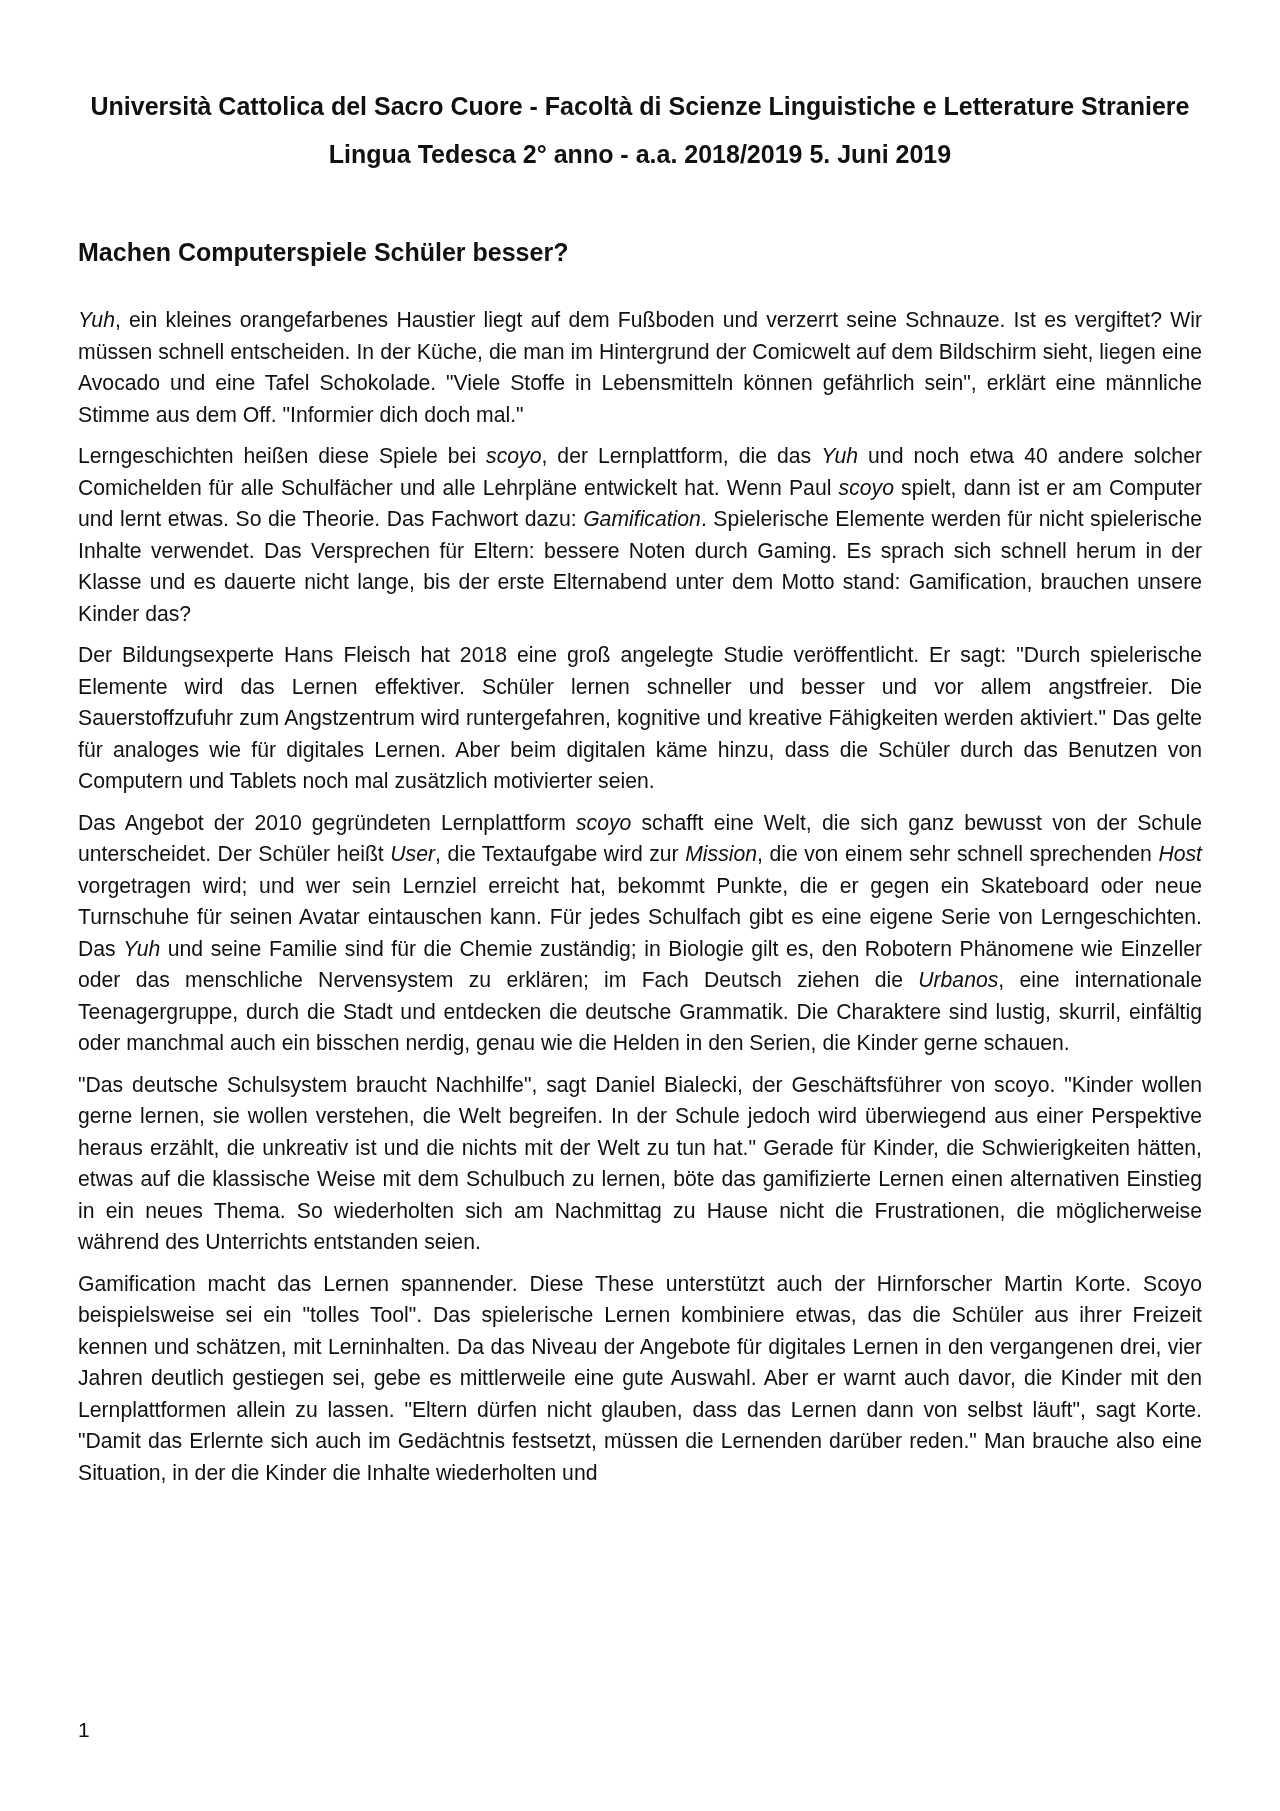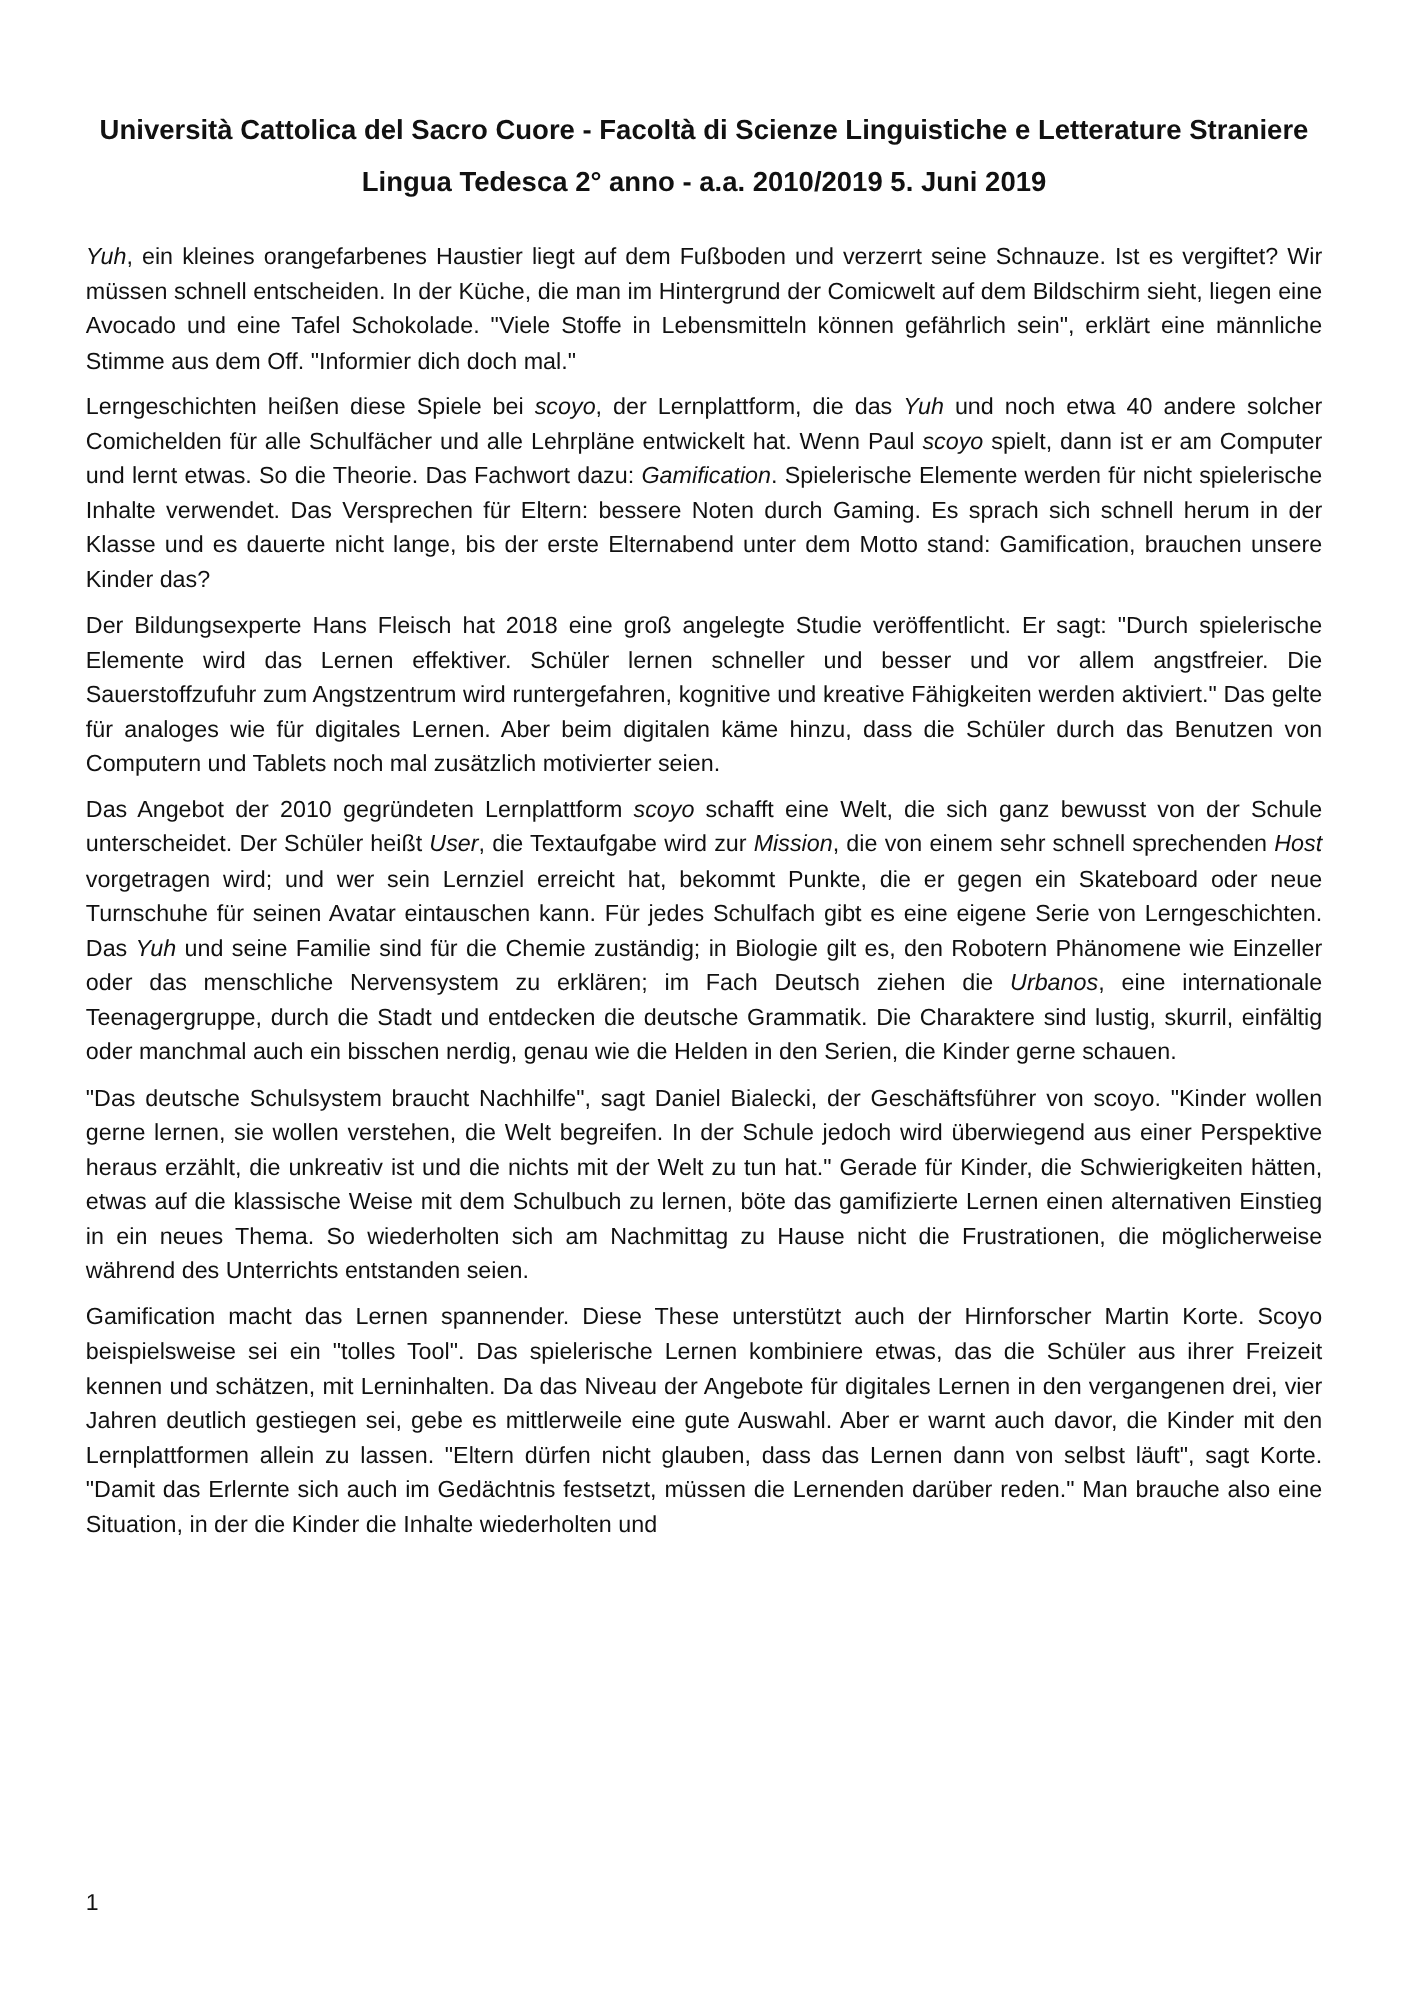--- a/index.html
+++ b/index.html
@@ -1,33 +1,34 @@
 <!DOCTYPE html>
 <html><head>
   <meta charset="utf-8">
   <style>
     html, body { margin: 0; padding: 0; background: #ffffff; }
     body { width: 1280px; height: 1811px; position: relative; overflow: hidden;
       font-family: "Liberation Sans", sans-serif; color: #111; }
-    .page { position: absolute; left: 78px; top: 100px; width: 1124px; }
+    .page { position: absolute; left: 78px; top: 88px; width: 1124px; }
     .hdr { text-align: center; font-weight: bold; font-size: 25px; line-height: 36px; margin: 0; }
     .hdr1 { margin-top: 0; }
     .hdr2 { margin-top: 12px; }
     .hdr3 { margin-top: 36px; }
     .title { font-weight: bold; font-size: 25px; margin: 62px 0 0 0; line-height: 36px; }
     .body { margin-top: 34px; }
     .p { font-size: 21.2px; line-height: 31.5px; text-align: justify; margin: 0 0 10px 0; }
     .pagenum { position: absolute; left: 78px; top: 1718px; font-size: 21px; }
   </style>
 </head>
 <body>
 
 <div class="page">
   <p class="hdr hdr1">Università Cattolica del Sacro Cuore - Facoltà di Scienze Linguistiche e Letterature Straniere</p>
-  <p class="hdr hdr2">Lingua Tedesca 2° anno - a.a. 2010/2019   5. Juni 2019</p>
+  <p class="hdr hdr2">Lingua Tedesca 2° anno - a.a. 2018/2019   5. Juni 2019</p>
+  <p class="title">Machen Computerspiele Schüler besser?</p>
   <div class="body" id="article-body">
       <p class="p"><em>Yuh</em><span>, ein kleines orangefarbenes Haustier liegt auf dem Fußboden und verzerrt seine Schnauze. Ist es vergiftet? Wir müssen schnell entscheiden. In der Küche, die man im Hintergrund der Comicwelt auf dem Bildschirm sieht, liegen eine Avocado und eine Tafel Schokolade. "Viele Stoffe in Lebensmitteln können gefährlich sein", erklärt eine männliche Stimme aus dem Off. "Informier dich doch mal."</span></p>
       <p class="p"><span>Lerngeschichten heißen diese Spiele bei </span><em>scoyo</em><span>, der Lernplattform, die das </span><em>Yuh</em><span> und noch etwa 40 andere solcher Comichelden für alle Schulfächer und alle Lehrpläne entwickelt hat. Wenn Paul </span><em>scoyo</em><span> spielt, dann ist er am Computer und lernt etwas. So die Theorie. Das Fachwort dazu: </span><em>Gamification</em><span>. Spielerische Elemente werden für nicht spielerische Inhalte verwendet. Das Versprechen für Eltern: bessere Noten durch Gaming. Es sprach sich schnell herum in der Klasse und es dauerte nicht lange, bis der erste Elternabend unter dem Motto stand: Gamification, brauchen unsere Kinder das?</span></p>
       <p class="p"><span>Der Bildungsexperte Hans Fleisch hat 2018 eine groß angelegte Studie veröffentlicht. Er sagt: "Durch spielerische Elemente wird das Lernen effektiver. Schüler lernen schneller und besser und vor allem angstfreier. Die Sauerstoffzufuhr zum Angstzentrum wird runtergefahren, kognitive und kreative Fähigkeiten werden aktiviert." Das gelte für analoges wie für digitales Lernen. Aber beim digitalen käme hinzu, dass die Schüler durch das Benutzen von Computern und Tablets noch mal zusätzlich motivierter seien.</span></p>
       <p class="p"><span>Das Angebot der 2010 gegründeten Lernplattform </span><em>scoyo</em><span> schafft eine Welt, die sich ganz bewusst von der Schule unterscheidet. Der Schüler heißt </span><em>User</em><span>, die Textaufgabe wird zur </span><em>Mission</em><span>, die von einem sehr schnell sprechenden </span><em>Host</em><span> vorgetragen wird; und wer sein Lernziel erreicht hat, bekommt Punkte, die er gegen ein Skateboard oder neue Turnschuhe für seinen Avatar eintauschen kann. Für jedes Schulfach gibt es eine eigene Serie von Lerngeschichten. Das </span><em>Yuh</em><span> und seine Familie sind für die Chemie zuständig; in Biologie gilt es, den Robotern Phänomene wie Einzeller oder das menschliche Nervensystem zu erklären; im Fach Deutsch ziehen die </span><em>Urbanos</em><span>, eine internationale Teenagergruppe, durch die Stadt und entdecken die deutsche Grammatik. Die Charaktere sind lustig, skurril, einfältig oder manchmal auch ein bisschen nerdig, genau wie die Helden in den Serien, die Kinder gerne schauen.</span></p>
       <p class="p"><span>"Das deutsche Schulsystem braucht Nachhilfe", sagt Daniel Bialecki, der Geschäftsführer von scoyo. "Kinder wollen gerne lernen, sie wollen verstehen, die Welt begreifen. In der Schule jedoch wird überwiegend aus einer Perspektive heraus erzählt, die unkreativ ist und die nichts mit der Welt zu tun hat." Gerade für Kinder, die Schwierigkeiten hätten, etwas auf die klassische Weise mit dem Schulbuch zu lernen, böte das gamifizierte Lernen einen alternativen Einstieg in ein neues Thema. So wiederholten sich am Nachmittag zu Hause nicht die Frustrationen, die möglicherweise während des Unterrichts entstanden seien.</span></p>
       <p class="p"><span>Gamification macht das Lernen spannender. Diese These unterstützt auch der Hirnforscher Martin Korte. Scoyo beispielsweise sei ein "tolles Tool". Das spielerische Lernen kombiniere etwas, das die Schüler aus ihrer Freizeit kennen und schätzen, mit Lerninhalten. Da das Niveau der Angebote für digitales Lernen in den vergangenen drei, vier Jahren deutlich gestiegen sei, gebe es mittlerweile eine gute Auswahl. Aber er warnt auch davor, die Kinder mit den Lernplattformen allein zu lassen. "Eltern dürfen nicht glauben, dass das Lernen dann von selbst läuft", sagt Korte. "Damit das Erlernte sich auch im Gedächtnis festsetzt, müssen die Lernenden darüber reden." Man brauche also eine Situation, in der die Kinder die Inhalte wiederholten und</span></p>
     </div>
 </div>
 <div class="pagenum">1</div>

